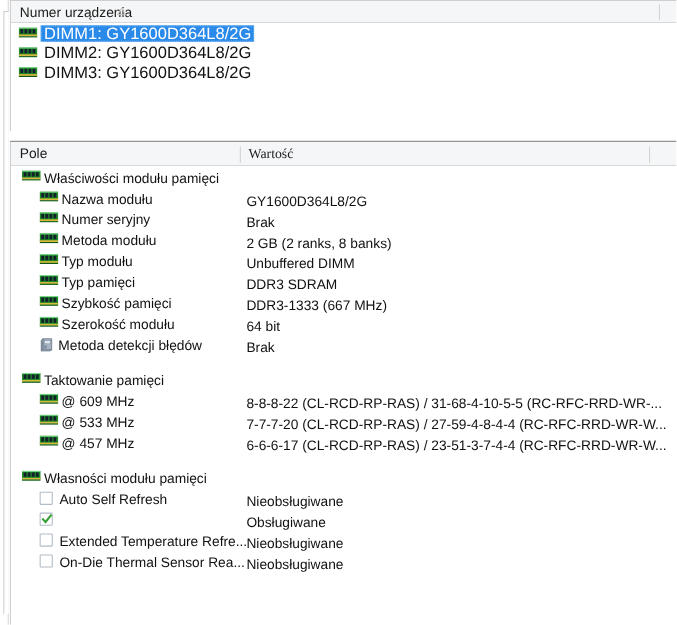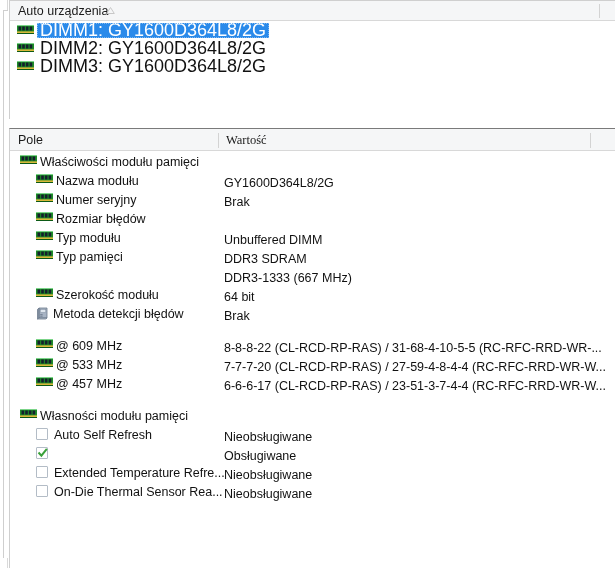--- a/index.html
+++ b/index.html
@@ -84,21 +84,21 @@
   .lv-row {
     position: relative;
     height: 18px;
     line-height: 18px;
     white-space: nowrap;
     padding-left: 7px;
     display: flex;
     align-items: center;
   }
   .lv-row .rowtext {
-    font-size: 18px;
+    font-size: 15px;
     padding: 0 3px;
     color: #111111;
     line-height: 15px;
   }
   .lv-row.selected .rowtext {
     background: #2a8aea;
     color: #ffffff;
     outline: 1px dotted #7fb9f2;
     outline-offset: -1px;
   }
@@ -216,21 +216,21 @@
 <div id="app">
 
   <div class="left-edge">
     <div class="left-edge-inner"></div>
   </div>
 
   <div class="top-panel">
 
     <div class="lv-header">
       <div class="col c1">
-        <span>Auto urządzenia</span>
+        <span>Numer urządzenia</span>
       </div>
       <span class="sort-arrow">
         <svg width="9" height="7" viewBox="0 0 9 7">
             <path d="M4.5 0.5 L8.3 6.5 L0.7 6.5 Z" fill="none" stroke="#c8c8c8" stroke-width="1"></path>
           </svg>
       </span>
       <div class="divider" style="left:589px;"></div>
     </div>
 
     <div class="lv-body">
@@ -366,22 +366,23 @@
                 <rect x="0" y="0" width="17" height="8" fill="#1f8c2a"></rect>
                 <rect x="0" y="0" width="17" height="1" fill="#7bd488"></rect>
                 <rect x="1.5" y="1.5" width="2.6" height="4" fill="#14202c"></rect>
                 <rect x="5.2" y="1.5" width="2.6" height="4" fill="#14202c"></rect>
                 <rect x="8.9" y="1.5" width="2.6" height="4" fill="#14202c"></rect>
                 <rect x="12.6" y="1.5" width="2.6" height="4" fill="#14202c"></rect>
                 <rect x="0" y="6.4" width="17" height="1.6" fill="#d8b83a"></rect>
                 <rect x="0" y="8" width="17" height="1" fill="#0c5a16"></rect>
               </svg>
             </span>
-          <span class="fv-labeltext">Rozmiar błędów</span>
-        </span>
+          <span class="fv-labeltext">Metoda modułu</span>
+        </span>
+        <span class="fv-value">2 GB (2 ranks, 8 banks)</span>
       </div>
 
       <div class="fv-row item">
         <span class="fv-label">
           <span class="dimm-icon">
               <svg width="17" height="10" viewBox="0 0 17 10">
                 <rect x="0" y="0" width="17" height="8" fill="#1f8c2a"></rect>
                 <rect x="0" y="0" width="17" height="1" fill="#7bd488"></rect>
                 <rect x="1.5" y="1.5" width="2.6" height="4" fill="#14202c"></rect>
                 <rect x="5.2" y="1.5" width="2.6" height="4" fill="#14202c"></rect>
@@ -409,20 +410,35 @@
                 <rect x="0" y="6.4" width="17" height="1.6" fill="#d8b83a"></rect>
                 <rect x="0" y="8" width="17" height="1" fill="#0c5a16"></rect>
               </svg>
             </span>
           <span class="fv-labeltext">Typ pamięci</span>
         </span>
         <span class="fv-value">DDR3 SDRAM</span>
       </div>
 
       <div class="fv-row item">
+        <span class="fv-label">
+          <span class="dimm-icon">
+              <svg width="17" height="10" viewBox="0 0 17 10">
+                <rect x="0" y="0" width="17" height="8" fill="#1f8c2a"></rect>
+                <rect x="0" y="0" width="17" height="1" fill="#7bd488"></rect>
+                <rect x="1.5" y="1.5" width="2.6" height="4" fill="#14202c"></rect>
+                <rect x="5.2" y="1.5" width="2.6" height="4" fill="#14202c"></rect>
+                <rect x="8.9" y="1.5" width="2.6" height="4" fill="#14202c"></rect>
+                <rect x="12.6" y="1.5" width="2.6" height="4" fill="#14202c"></rect>
+                <rect x="0" y="6.4" width="17" height="1.6" fill="#d8b83a"></rect>
+                <rect x="0" y="8" width="17" height="1" fill="#0c5a16"></rect>
+              </svg>
+            </span>
+          <span class="fv-labeltext">Szybkość pamięci</span>
+        </span>
         <span class="fv-value">DDR3-1333 (667 MHz)</span>
       </div>
 
       <div class="fv-row item">
         <span class="fv-label">
           <span class="dimm-icon">
               <svg width="17" height="10" viewBox="0 0 17 10">
                 <rect x="0" y="0" width="17" height="8" fill="#1f8c2a"></rect>
                 <rect x="0" y="0" width="17" height="1" fill="#7bd488"></rect>
                 <rect x="1.5" y="1.5" width="2.6" height="4" fill="#14202c"></rect>
@@ -450,20 +466,37 @@
               <rect x="4.2" y="8.7" width="2.4" height="0.9" fill="#6d7b8d"></rect>
             </svg>
           </span>
           <span class="fv-labeltext">Metoda detekcji błędów</span>
         </span>
         <span class="fv-value">Brak</span>
       </div>
 
       <div class="fv-row spacer"></div>
 
+      <div class="fv-row group">
+        <span class="fv-label">
+          <span class="dimm-icon">
+              <svg width="17" height="10" viewBox="0 0 17 10">
+                <rect x="0" y="0" width="17" height="8" fill="#1f8c2a"></rect>
+                <rect x="0" y="0" width="17" height="1" fill="#7bd488"></rect>
+                <rect x="1.5" y="1.5" width="2.6" height="4" fill="#14202c"></rect>
+                <rect x="5.2" y="1.5" width="2.6" height="4" fill="#14202c"></rect>
+                <rect x="8.9" y="1.5" width="2.6" height="4" fill="#14202c"></rect>
+                <rect x="12.6" y="1.5" width="2.6" height="4" fill="#14202c"></rect>
+                <rect x="0" y="6.4" width="17" height="1.6" fill="#d8b83a"></rect>
+                <rect x="0" y="8" width="17" height="1" fill="#0c5a16"></rect>
+              </svg>
+            </span>
+          <span class="fv-labeltext">Taktowanie pamięci</span>
+        </span>
+      </div>
 
       <div class="fv-row item">
         <span class="fv-label">
           <span class="dimm-icon">
               <svg width="17" height="10" viewBox="0 0 17 10">
                 <rect x="0" y="0" width="17" height="8" fill="#1f8c2a"></rect>
                 <rect x="0" y="0" width="17" height="1" fill="#7bd488"></rect>
                 <rect x="1.5" y="1.5" width="2.6" height="4" fill="#14202c"></rect>
                 <rect x="5.2" y="1.5" width="2.6" height="4" fill="#14202c"></rect>
                 <rect x="8.9" y="1.5" width="2.6" height="4" fill="#14202c"></rect>

